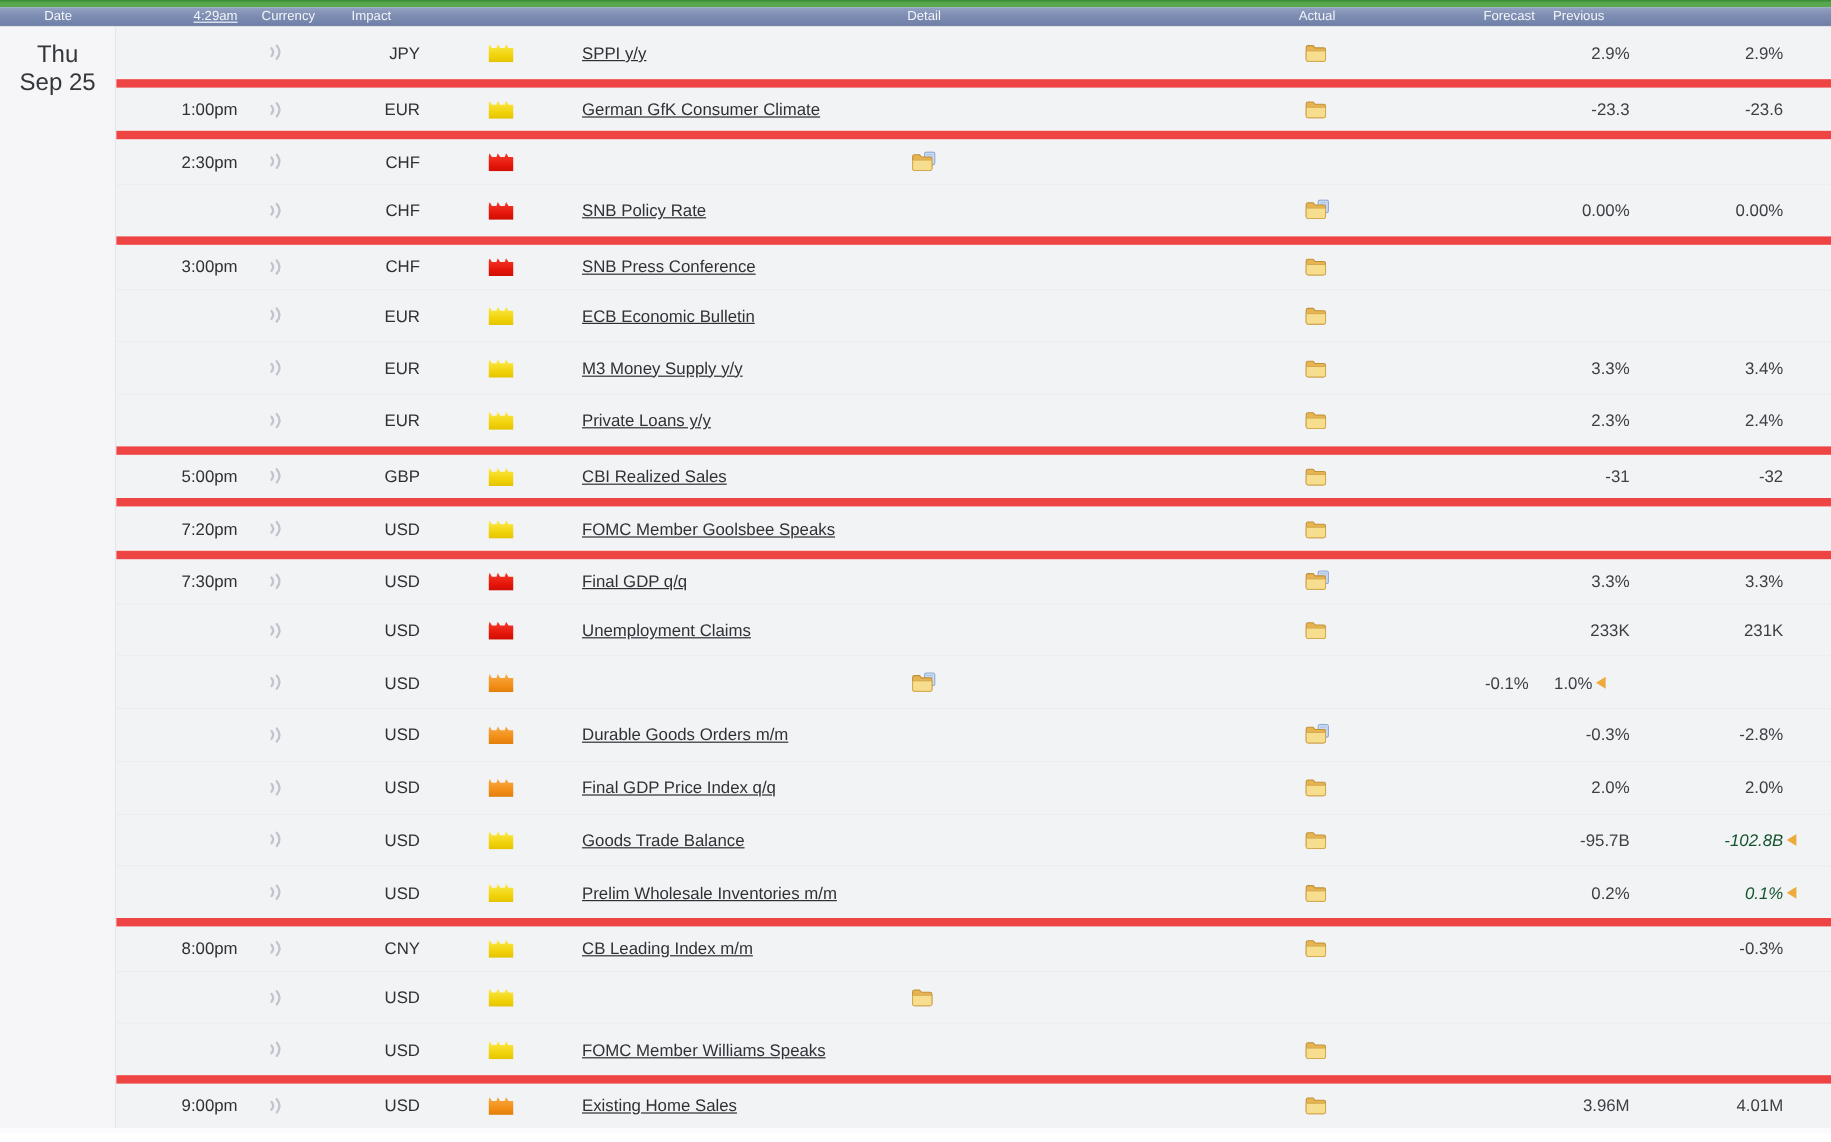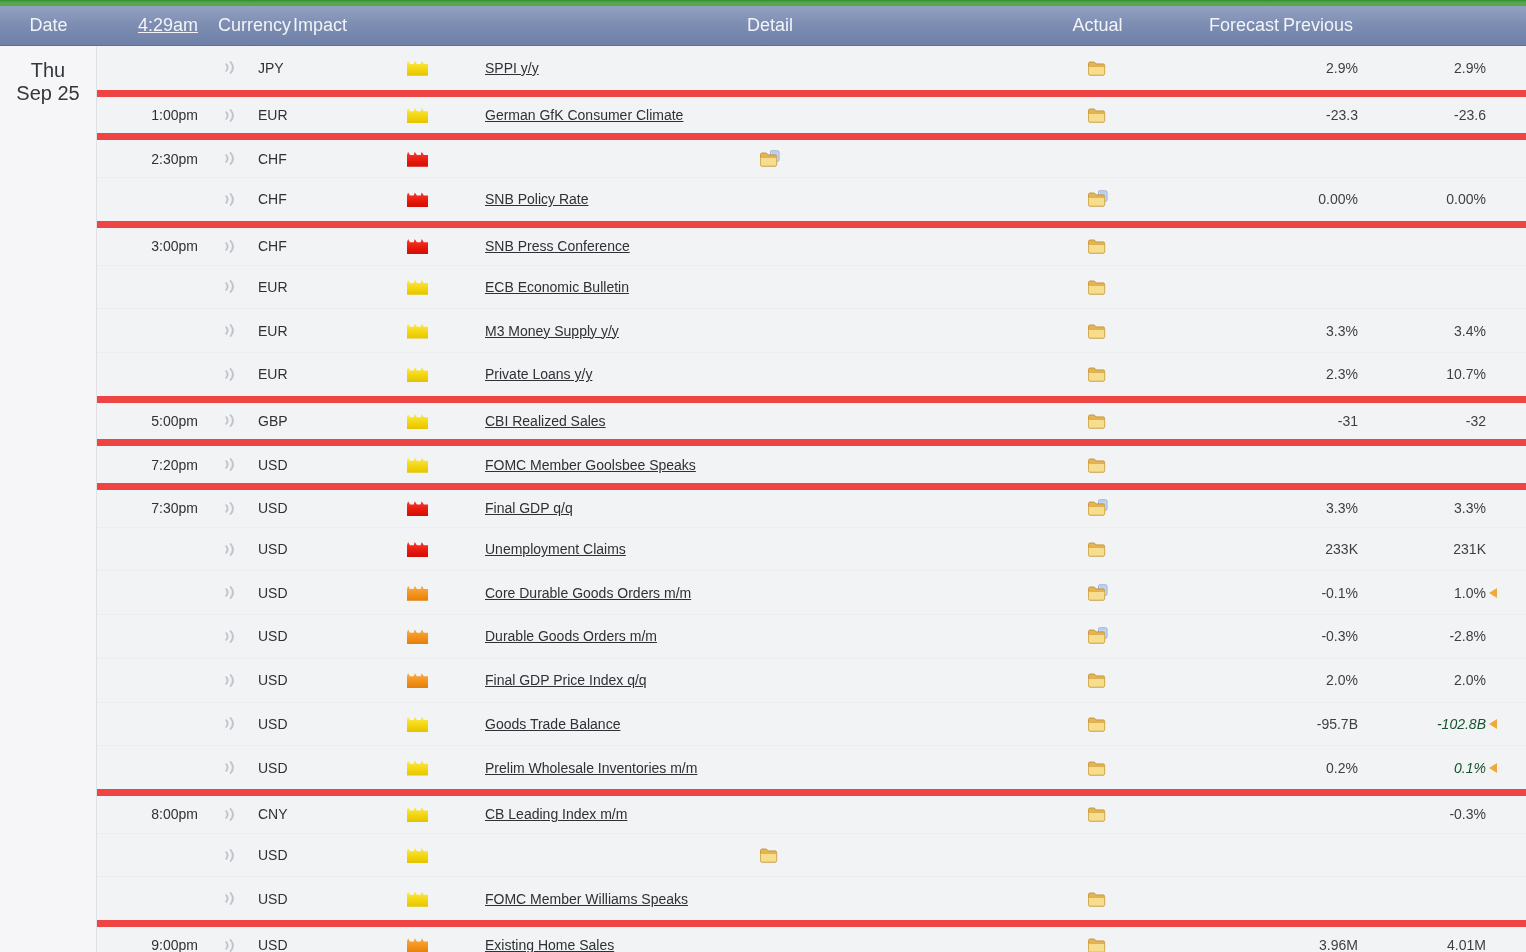--- a/index.html
+++ b/index.html
@@ -2,28 +2,28 @@
 <html><head>
 <meta charset="utf-8">
 <style>
   * { margin:0; padding:0; box-sizing:border-box; }
   html,body { width:1526px; height:952px; overflow:hidden; background:#ffffff;
               font-family:"Liberation Sans", sans-serif; }
 
   .green-strip { height:6px; background:linear-gradient(180deg,#348a34 0%,#57a74d 40%,#57a74d 100%); }
 
   .cal-header {
-    height:40px;
+    height:16px;
     background:linear-gradient(180deg,#94a2c2 0%,#7e8eb2 45%,#6f80a9 100%);
     border-bottom:1px solid #5d6d94;
     display:grid;
     grid-template-columns:97px 103px 58px 92px 135px 570px 85px 143px 84px 1fr;
     align-items:center;
     color:#f2f4f9;
-    font-size:18px;
+    font-size:11px;
   }
   .cal-header .h { white-space:nowrap; }
   .h-date { text-align:center; }
   .h-time { text-align:right; padding-right:2px; text-decoration:underline; cursor:pointer; }
   .h-currency { text-align:center; padding-left:18px; }
   .h-impact { padding-left:35px; }
   .h-detail { text-align:center; }
   .h-actual { text-align:center; }
   .h-forecast { text-align:right; padding-right:4px; }
   .h-previous { text-align:right; padding-right:30px; }
@@ -46,21 +46,21 @@
     border-top:1px solid #ecedf0;
     font-size:14px;
     color:#2e3135;
     cursor:pointer;
   }
   .row.group-start { border-top:7px solid #ef4444; }
   .row.first { border-top:none; }
 
   .c-time { text-align:right; padding-right:2px; white-space:nowrap; }
   .c-alert { display:flex; justify-content:center; align-items:center; }
-  .c-currency { text-align:left; }
+  .c-currency { text-align:right; }
   .c-impact { display:flex; justify-content:center; align-items:center; }
   .c-event { text-align:left; white-space:nowrap; overflow:hidden;text-decoration:underline; }
   .c-detail { display:flex; justify-content:center; align-items:center; }
   .c-actual { text-align:center; color:#3c3f44; }
   .c-forecast { text-align:right; padding-right:9px; color:#3c3f44; white-space:nowrap; }
   .c-previous { display:flex; justify-content:flex-end; align-items:center; padding-right:40px; color:#3c3f44; white-space:nowrap; }
   .prev-wrap { position:relative; display:inline-block; }
   .prev-wrap.green { color:#14532d;font-style:italic; }
   .rev-tri {
     position:absolute; left:100%; top:50%; transform:translateY(-50%); margin-left:3px;
@@ -300,21 +300,21 @@
     <div class="c-event">Private Loans y/y</div>
     <div class="c-detail">
           <svg width="22" height="18" viewBox="0 0 22 18" class="folder-svg">
             <path d="M1.5 4.6 q0-1.6 1.6-1.6 h4.2 l1.6 1.9 h7.1 q1.6 0 1.6 1.6 v8 q0 1.6-1.6 1.6 H3.1 q-1.6 0-1.6-1.6 z" fill="#e7b452" stroke="#c29038" stroke-width="0.9"></path>
             <path d="M1.5 7.4 h16.1 v7.1 q0 1.6-1.6 1.6 H3.1 q-1.6 0-1.6-1.6 z" fill="#f7dd8e" stroke="#d3a94e" stroke-width="0.8"></path>
           </svg>
         </div>
     <div class="c-actual"></div>
     <div class="c-forecast">2.3%</div>
     <div class="c-previous">
-      <span class="prev-wrap">10.7%</span>
+      <span class="prev-wrap">2.4%</span>
     </div>
   </div>
       <div class="row group-start">
     <div class="c-time">5:00pm</div>
     <div class="c-alert">
       <svg class="alert-svg" width="15" height="17" viewBox="0 0 15 17">
         <path d="M4.2 5.2 q2.8 3.3 0 6.6" fill="none" stroke="#bfc4cd" stroke-width="1.9" stroke-linecap="round"></path>
         <path d="M8.6 3.0 q4.6 5.5 0 11.0" fill="none" stroke="#bfc4cd" stroke-width="1.9" stroke-linecap="round"></path>
       </svg>
     </div>
@@ -418,21 +418,20 @@
     <div class="c-alert">
       <svg class="alert-svg" width="15" height="17" viewBox="0 0 15 17">
         <path d="M4.2 5.2 q2.8 3.3 0 6.6" fill="none" stroke="#bfc4cd" stroke-width="1.9" stroke-linecap="round"></path>
         <path d="M8.6 3.0 q4.6 5.5 0 11.0" fill="none" stroke="#bfc4cd" stroke-width="1.9" stroke-linecap="round"></path>
       </svg>
     </div>
     <div class="c-currency">USD</div>
     <div class="c-impact">
       <div class="impact-ico impact-orange"></div>
     </div>
-    <div class="c-event">Core Durable Goods Orders m/m</div>
     <div class="c-detail">
           <svg width="22" height="18" viewBox="0 0 22 18" class="folder-svg">
             <rect x="11.5" y="0.8" width="8.5" height="10.5" rx="1.4" fill="#ccdcf3" stroke="#8fa9d4" stroke-width="0.9"></rect>
             <rect x="13" y="2.4" width="5.5" height="1" fill="#aec4e4"></rect>
             <rect x="13" y="4.4" width="5.5" height="1" fill="#aec4e4"></rect>
             <path d="M1.5 4.6 q0-1.6 1.6-1.6 h4.2 l1.6 1.9 h7.1 q1.6 0 1.6 1.6 v8 q0 1.6-1.6 1.6 H3.1 q-1.6 0-1.6-1.6 z" fill="#e7b452" stroke="#c29038" stroke-width="0.9"></path>
             <path d="M1.5 7.4 h16.1 v7.1 q0 1.6-1.6 1.6 H3.1 q-1.6 0-1.6-1.6 z" fill="#f7dd8e" stroke="#d3a94e" stroke-width="0.8"></path>
           </svg>
         </div>
     <div class="c-actual"></div>

